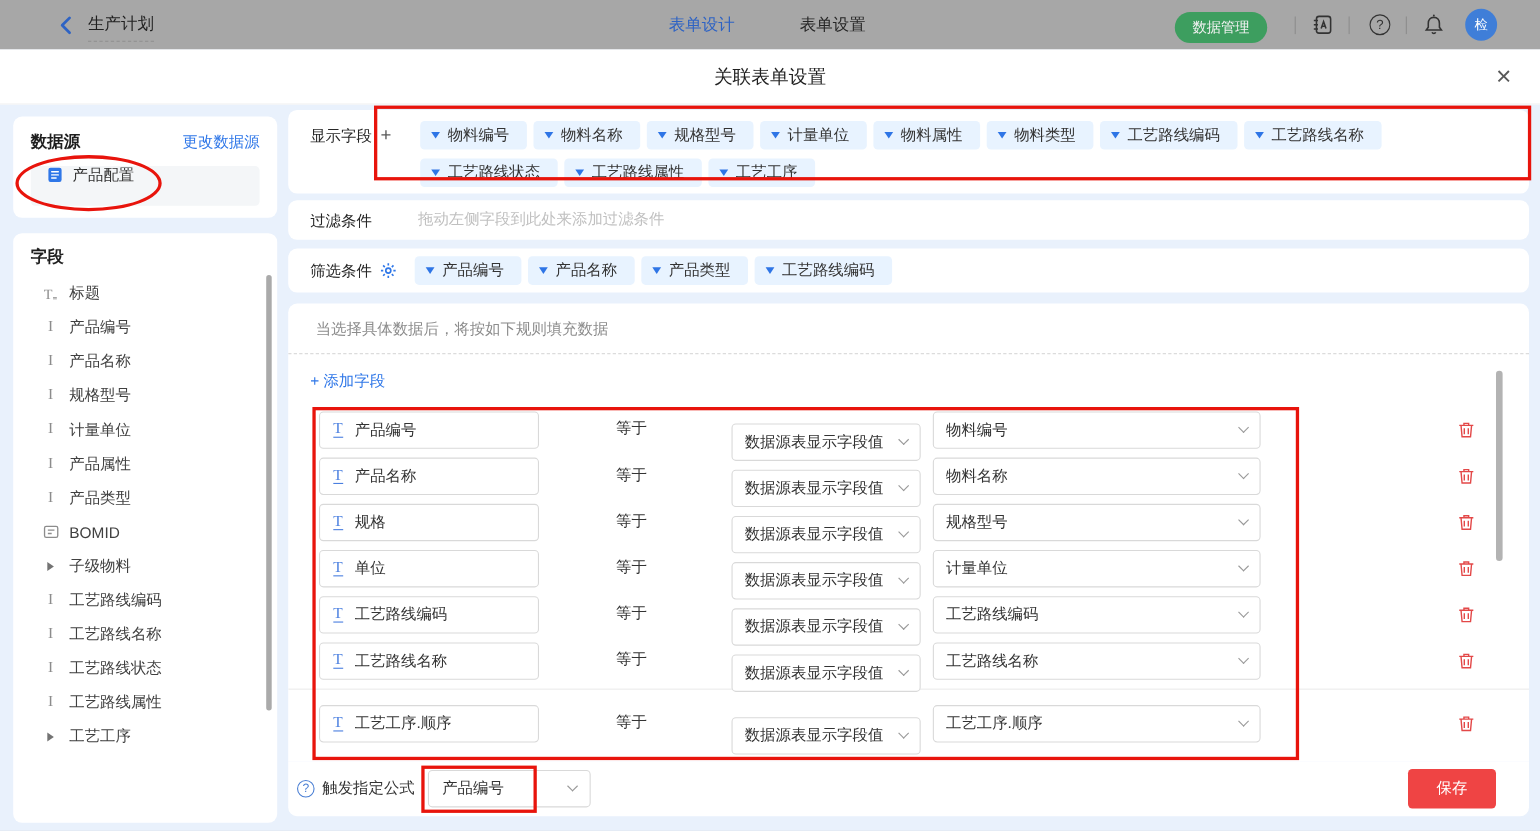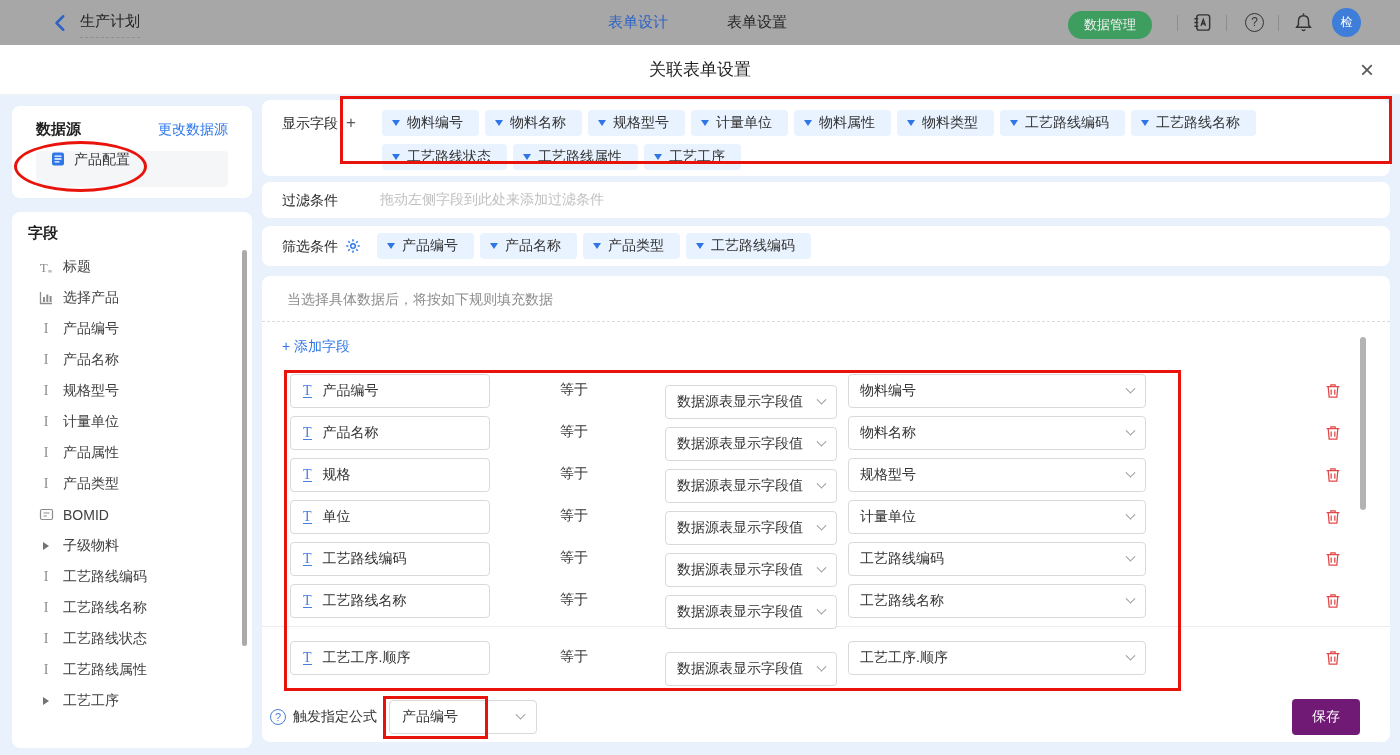--- a/index.html
+++ b/index.html
@@ -22,21 +22,21 @@
 
   
   .modal-header { position:absolute; left:0; top:45px; width:1400px; height:50px; background:#fff; border-bottom:1px solid #f2f2f2; }
   .modal-title { width:100%; text-align:center; line-height:50px; font-size:17px; color:#1f1f1f; font-weight:500; }
   .close-x { position:absolute; right:26px; top:10px; font-size:24px; color:#595959; cursor:pointer; line-height:30px; }
 
   
   .card { position:absolute; background:#fff; border-radius:8px; }
 
   
-  .ds-card { left:12px; top:106px; width:240px; height:92px; padding:14px 24px; }
+  .ds-card { left:12px; top:106px; width:240px; height:92px; padding:14px 16px; }
   .ds-head { display:flex; justify-content:space-between; align-items:center; }
   .ds-title { font-size:15px; font-weight:bold; color:#1f1f1f; }
   .ds-link { font-size:14px; color:#2f77e8; cursor:pointer; }
   .ds-row { margin-top:12px; height:36px; background:#f4f6f8; border-radius:4px; display:flex; align-items:flex-start; gap:8px; padding-left:14px; cursor:pointer; }
   .ds-row span.lbl { font-size:14px; color:#333; }
 
   .fields-card { left:12px; top:212px; width:240px; height:536px; padding:12px 16px; }
   .fields-title { font-size:15px; font-weight:bold; color:#1f1f1f; }
   .field-list { margin-top:8px; }
   .field-item { height:31px; display:flex; align-items:center; gap:9px; padding-left:10px; cursor:pointer; }
@@ -81,21 +81,21 @@
   .trash { position:absolute; left:1062px; top:9px; width:18px; height:18px; cursor:pointer; background:none; border:none; }
   .rules-divider { border-top:1px solid #ececec; margin:6px 0 14px; }
   .rules-scroll { position:absolute; right:24px; top:61px; width:6px; height:173px; background:#b3b3b3; border-radius:3px; cursor:pointer; }
 
   
   .footer { position:absolute; left:262px; top:692px; width:1128px; height:50px; background:#fff; border-radius:0 0 8px 8px; display:flex; align-items:center; padding:0 8px; }
   .f-help { width:16px; height:16px; border:1px solid #4a7fd4; border-radius:50%; color:#4a7fd4; font-size:11px; text-align:center; line-height:14px; flex:0 0 16px; }
   .f-label { font-size:14px; color:#333; margin-left:7px; }
   .f-select { margin-left:12px; width:148px; height:34px; border:1px solid #d9d9d9; border-radius:4px; display:flex; align-items:center; justify-content:space-between; padding:0 12px; cursor:pointer; }
   .f-select .txt { font-size:14px; color:#333; }
-  .save-btn { position:absolute; right:30px; top:7px; width:68px; height:36px; background:#701a75; border:none; border-radius:4px; color:#fff; font-size:14px; cursor:pointer; }
+  .save-btn { position:absolute; right:30px; top:7px; width:80px; height:36px; background:#ef4444; border:none; border-radius:4px; color:#fff; font-size:14px; cursor:pointer; }
 
   
   .anno { position:absolute; border:3px solid #e8140c; pointer-events:none; z-index:60; }
   .anno-ellipse { left:14px; top:141px; width:133px; height:51px; border-radius:50%; }
   .anno-rect1 { left:340px; top:96px; width:1052px; height:68px; }
   .anno-rect2 { left:284px; top:370px; width:897px; height:321px; }
   .anno-rect3 { left:383px; top:696px; width:105px; height:43px; }
 </style>
 </head>
 <body>
@@ -150,31 +150,20 @@
     <div class="fields-title">字段</div>
     <div class="field-list" id="field-list">
         <div class="field-item">
           <span class="fi-ico">
             <span class="ico-title">T₌</span>
           </span>
           <span class="lbl">标题</span>
         </div>
         <div class="field-item">
           <span class="fi-ico">
-            <svg width="14" height="14" viewBox="0 0 14 14">
-              <path d="M1.5 1v11.5H13" stroke="#8c8c8c" stroke-width="1.3" fill="none"></path>
-              <rect x="4" y="6" width="2" height="5" fill="#8c8c8c"></rect>
-              <rect x="7.3" y="3.5" width="2" height="7.5" fill="#8c8c8c"></rect>
-              <rect x="10.6" y="5" width="2" height="6" fill="#8c8c8c"></rect>
-            </svg>
-          </span>
-          <span class="lbl">选择产品</span>
-        </div>
-        <div class="field-item">
-          <span class="fi-ico">
             <span class="ico-text">I</span>
           </span>
           <span class="lbl">产品编号</span>
         </div>
         <div class="field-item">
           <span class="fi-ico">
             <span class="ico-text">I</span>
           </span>
           <span class="lbl">产品名称</span>
         </div>

